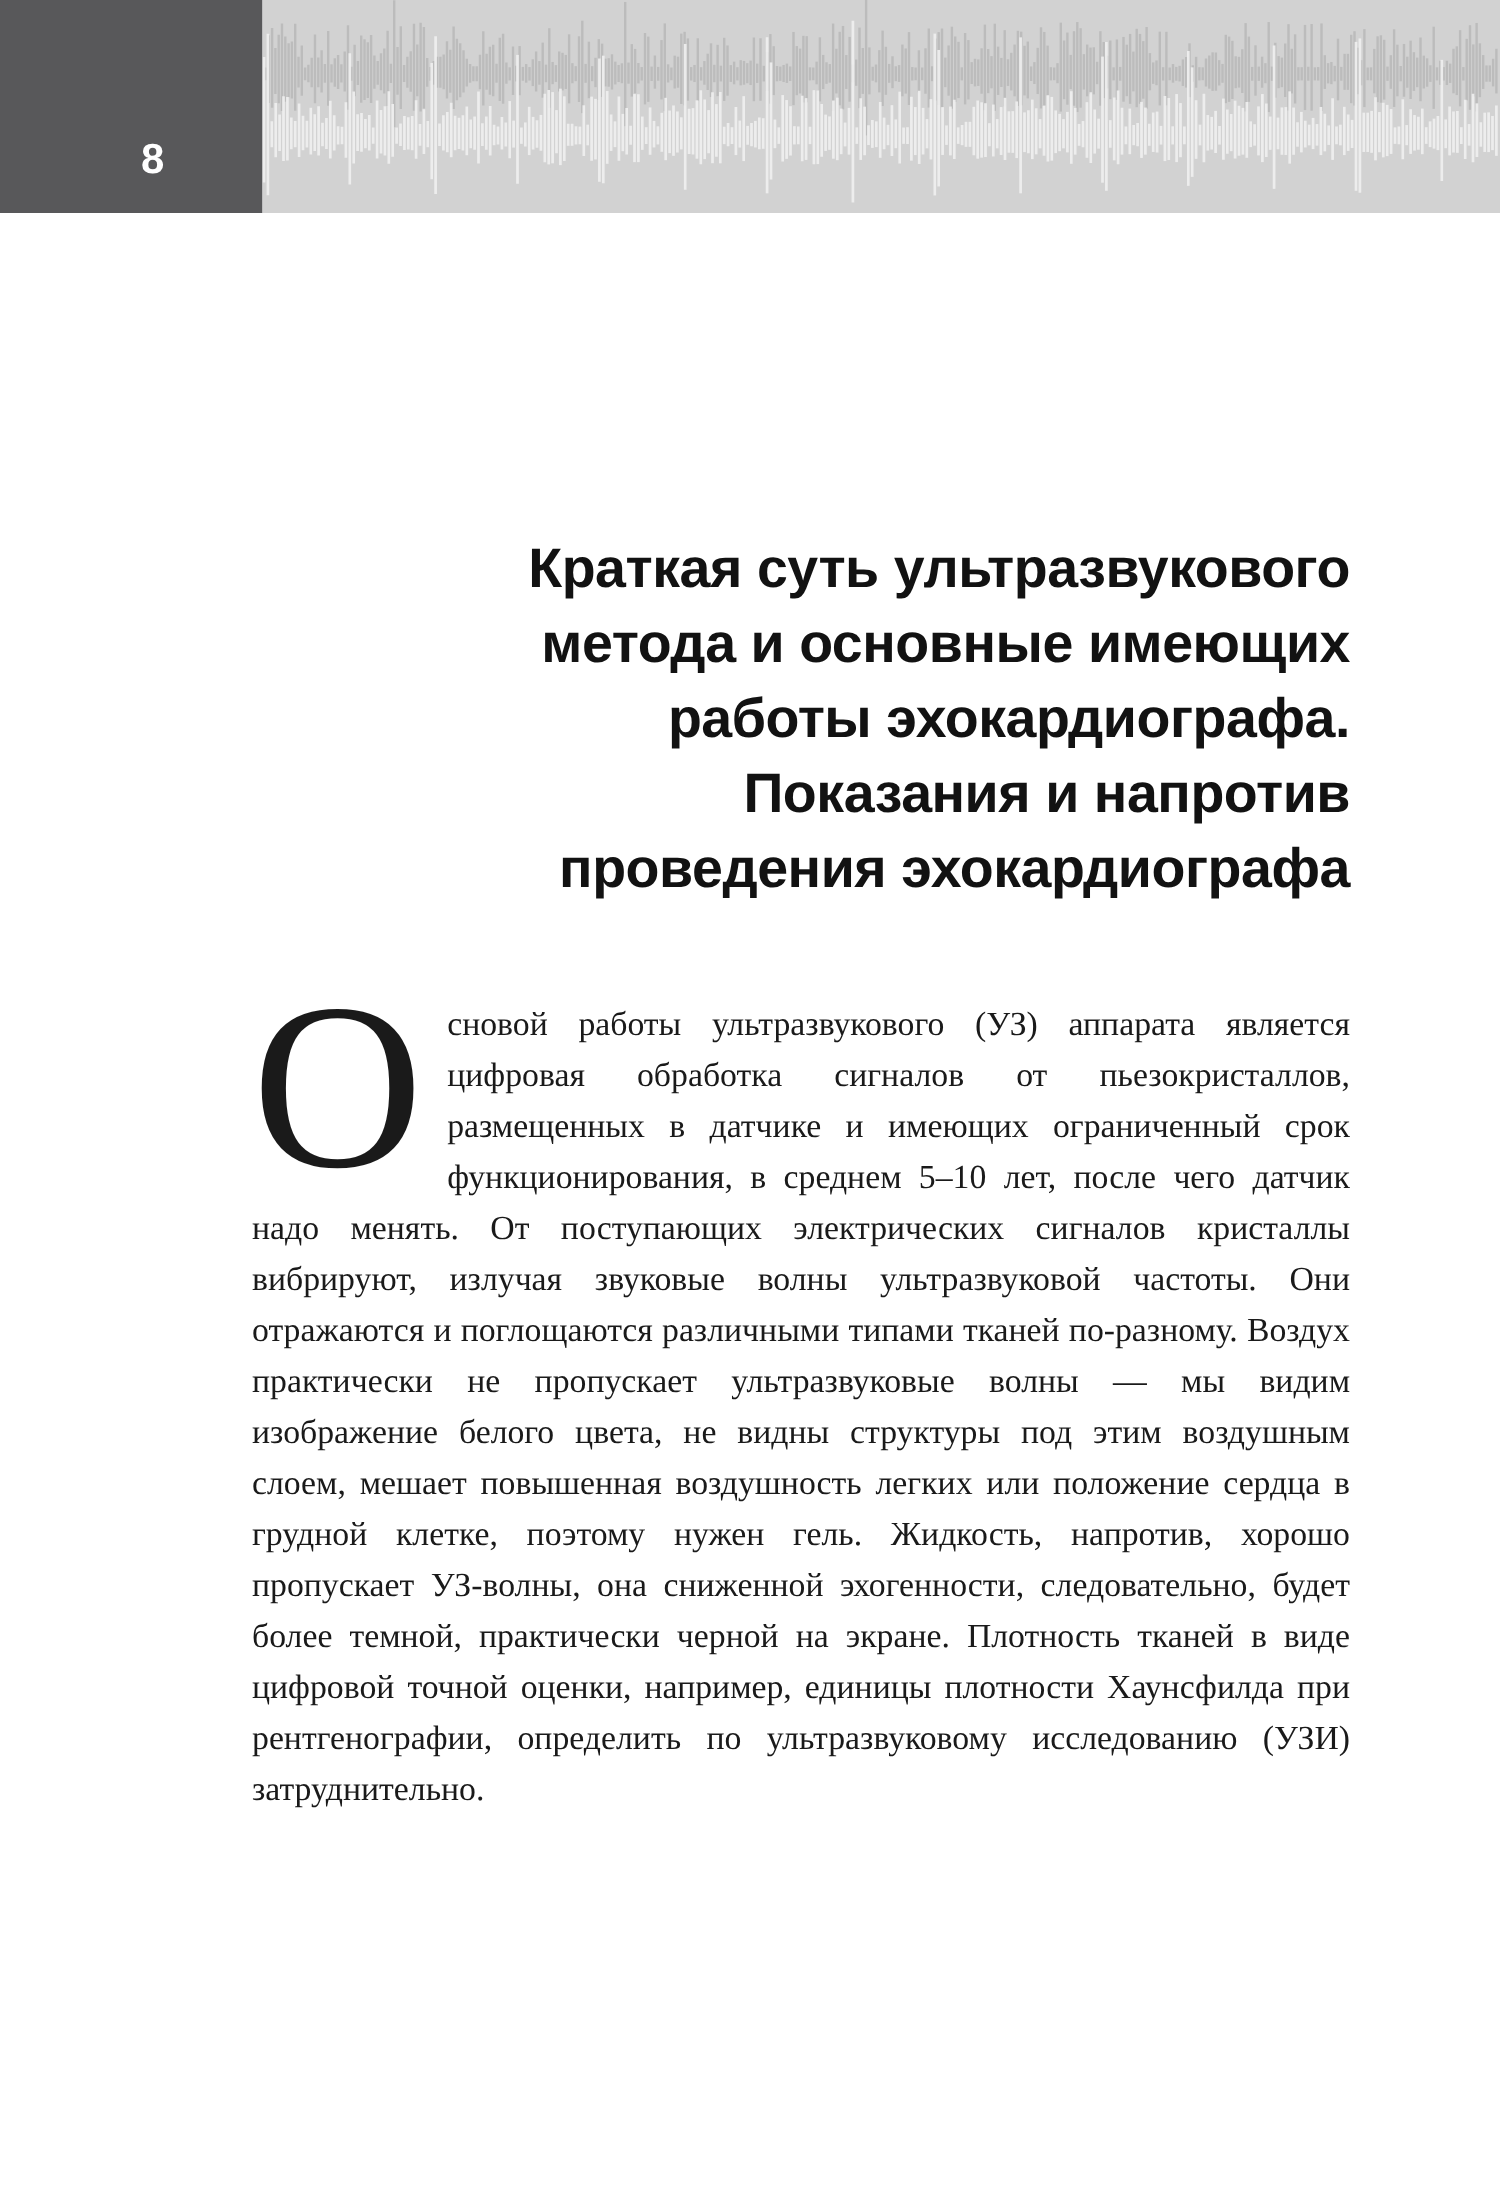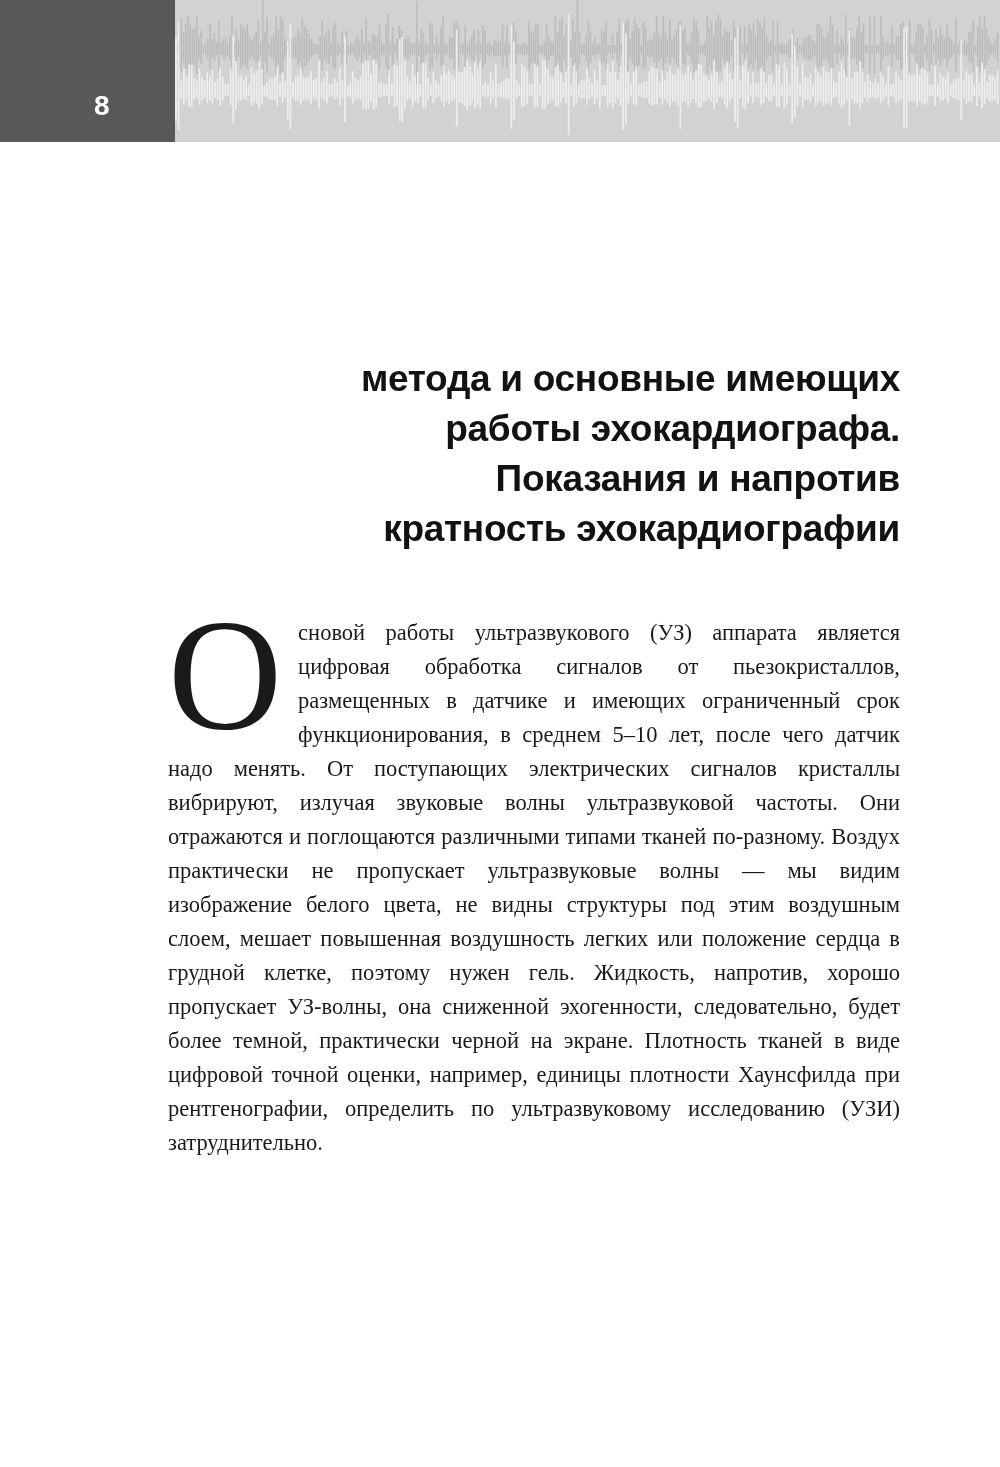--- a/index.html
+++ b/index.html
@@ -778,23 +778,24 @@
           <line x1="812.2" y1="81.5" x2="812.2" y2="97.8" stroke="#efefef" stroke-width="1.8" stroke-opacity="0.9"></line>
           <line x1="814.8" y1="75.1" x2="814.8" y2="101.3" stroke="#efefef" stroke-width="1.8" stroke-opacity="0.9"></line>
           <line x1="817.4" y1="74.9" x2="817.4" y2="101.4" stroke="#efefef" stroke-width="1.8" stroke-opacity="0.9"></line>
           <line x1="820.0" y1="77.3" x2="820.0" y2="100.1" stroke="#efefef" stroke-width="1.8" stroke-opacity="0.9"></line>
           <line x1="822.6" y1="70.3" x2="822.6" y2="103.9" stroke="#efefef" stroke-width="1.8" stroke-opacity="0.9"></line>
         </svg>
     </div>
   </header>
 
   <h1 class="title">
+    <span class="title-line">Краткая суть ультразвукового</span>
     <span class="title-line">метода и основные имеющих</span>
     <span class="title-line">работы эхокардиографа.</span>
     <span class="title-line">Показания и напротив</span>
-    <span class="title-line">кратность эхокардиографии</span>
+    <span class="title-line">проведения эхокардиографа</span>
   </h1>
 
   <p class="body-paragraph">
     <span class="dropcap">О</span><span>сновой работы ультразвукового (УЗ) аппарата является цифровая обработка сигналов от пьезокристаллов, размещенных в датчике и имеющих ограниченный срок функционирования, в среднем 5–10 лет, после чего датчик надо менять. От поступающих электрических сигналов кристаллы вибрируют, излучая звуковые волны ультразвуковой частоты. Они отражаются и поглощаются различными типами тканей по-разному. Воздух практически не пропускает ультразвуковые волны — мы видим изображение белого цвета, не видны структуры под этим воздушным слоем, мешает повышенная воздушность легких или положение сердца в грудной клетке, поэтому нужен гель. Жидкость, напротив, хорошо пропускает УЗ-волны, она сниженной эхогенности, следовательно, будет более темной, практически черной на экране. Плотность тканей в виде цифровой точной оценки, например, единицы плотности Хаунсфилда при рентгенографии, определить по ультразвуковому исследованию (УЗИ) затруднительно.</span>
   </p>
 
 </div>
 
 </body></html>

